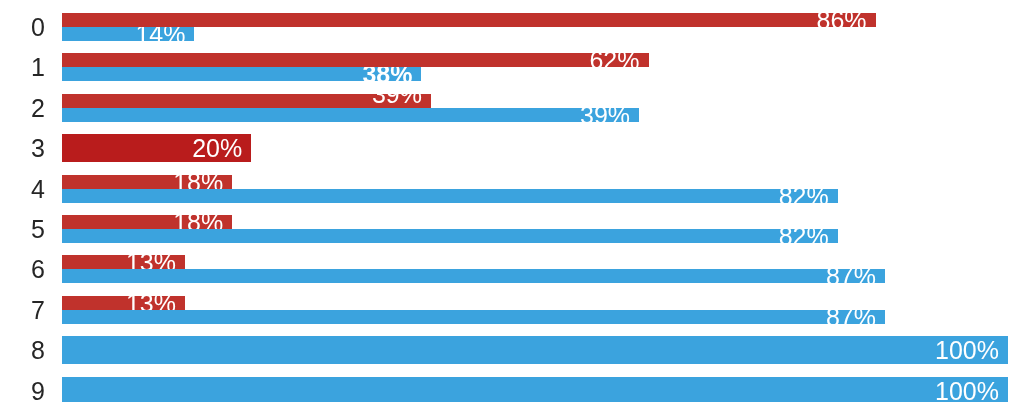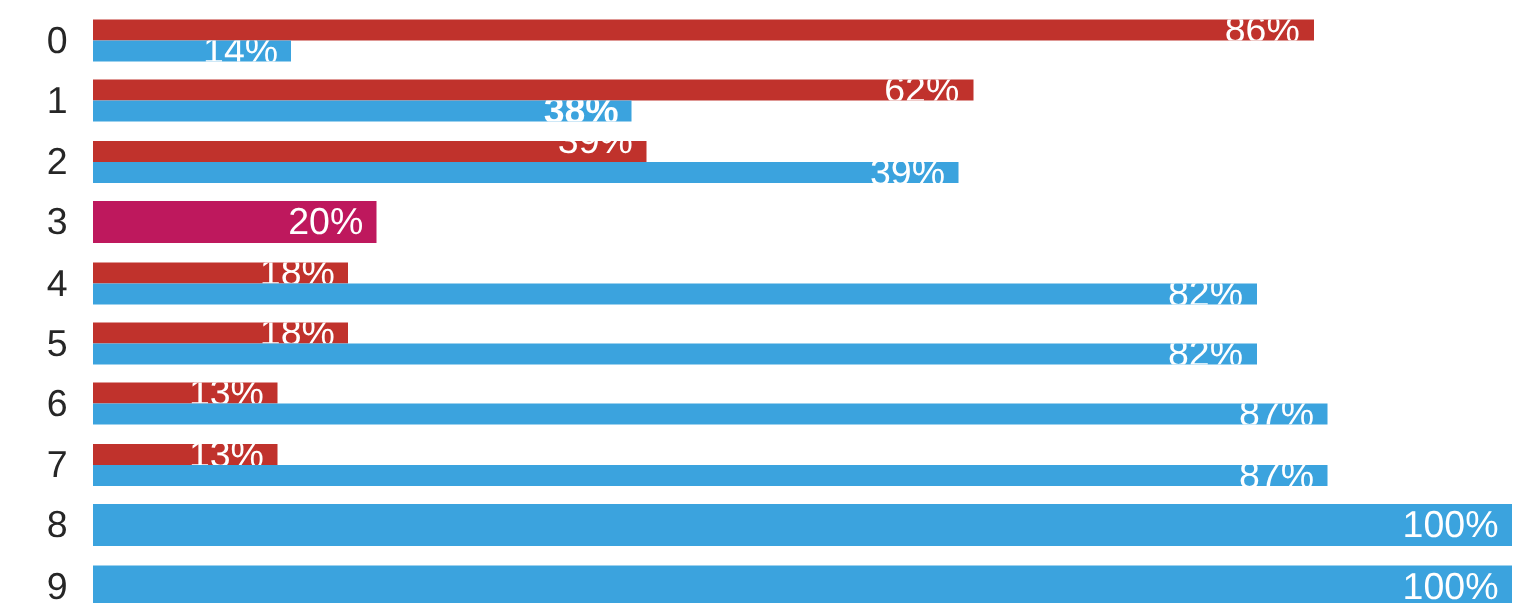--- a/index.html
+++ b/index.html
@@ -65,21 +65,21 @@
           <span class="bar-value-label">39%</span>
         </div>
         <div class="bar-segment bar-segment-blue" style="background-color: rgb(59, 163, 222); width: 61%;">
           <span class="bar-value-label">39%</span>
         </div>
       </div>
     </div>
     <div class="plot-row" data-row="3">
       <div class="y-axis-label" style="color: rgb(38, 38, 38);">3</div>
       <div class="bar-group">
-        <div class="bar-segment bar-segment-red" style="background-color: #be185d; width: 20%;">
+        <div class="bar-segment bar-segment-red" style="background-color: #b91c1c; width: 20%;">
           <span class="bar-value-label">20%</span>
         </div>
       </div>
     </div>
     <div class="plot-row" data-row="4">
       <div class="y-axis-label" style="color: rgb(38, 38, 38);">4</div>
       <div class="bar-group">
         <div class="bar-segment bar-segment-red" style="background-color: rgb(192, 50, 44); width: 18%;">
           <span class="bar-value-label">18%</span>
         </div>

